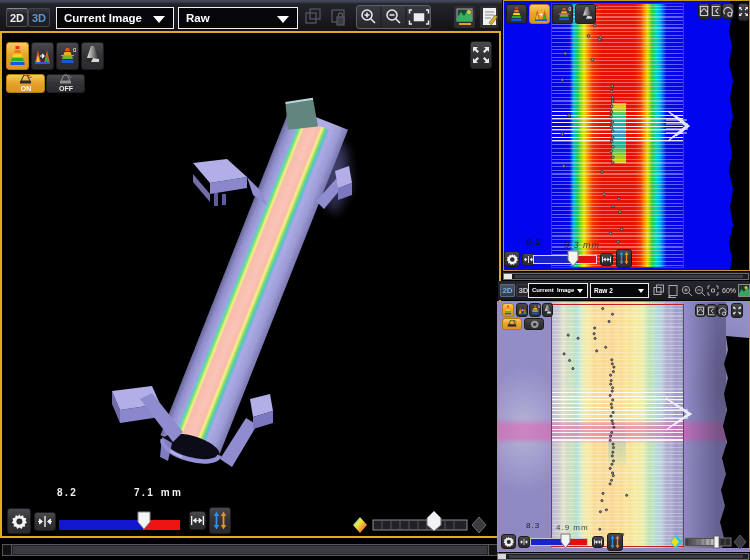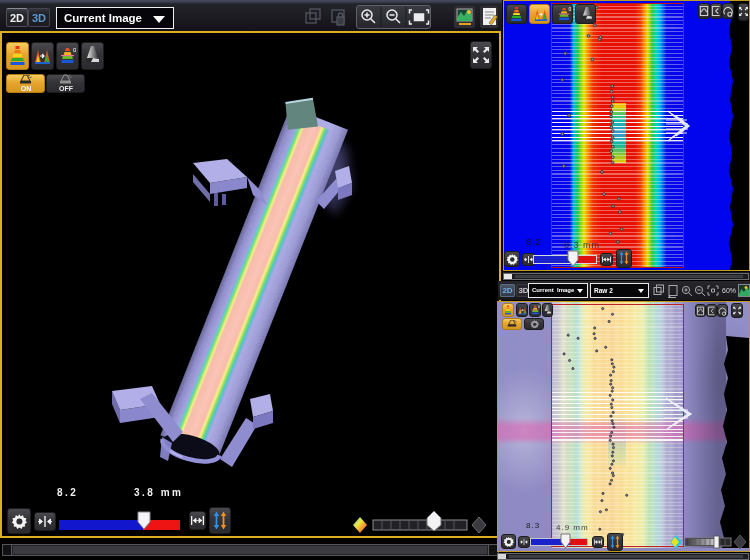--- a/index.html
+++ b/index.html
@@ -129,20 +129,21 @@
         <path d="M2 10 a4.5 4.5 0 1 1 7 0" fill="none" stroke="#d0d0d4" stroke-width="1.2"></path>
         <circle cx="7.5" cy="10" r="2.2" fill="none" stroke="#d0d0d4" stroke-width="1.2"></circle>
       </symbol>
     </defs>
   </svg>
 
   <div class="abs" id="topbar">
     <div class="tb-btn" style="left:6px; background:linear-gradient(#3e3e46,#26262c 30%,#1e1e24); color:#f0f0f0; border:1px solid #4e4e58; border-top-color:#8a8a94;">2D</div>
     <div class="tb-btn" style="left:28px; background:linear-gradient(#34343c,#222228 30%,#1c1c22); color:#5b9bd5; border:1px solid #44444c;">3D</div>
     <div class="dd" style="left:56px; width:118px;">Current Image<span class="arr"></span></div>
+    <div class="dd" style="left:178px; width:120px;">Raw<span class="arr"></span></div>
     <svg class="abs" style="left:303px; top:7px;" width="52" height="22" viewBox="0 0 52 22">
       <g stroke="#55555e" stroke-width="1.3" fill="none">
         <rect x="3" y="6" width="10" height="10"></rect>
           <rect x="7" y="2" width="10" height="10"></rect>
         <rect x="29" y="3" width="12" height="12"></rect>
         <rect x="34" y="10" width="7" height="8" fill="#3a3a42"></rect>
           <path d="M35.5 10 v-2 a2 2 0 0 1 4 0 v2"></path>
       </g>
     </svg>
     <div class="abs" style="left:356px; top:5px; width:75px; height:24px; border:1px solid #5f5f68; border-radius:3px; background:linear-gradient(#3a3a42,#26262c);"></div>
@@ -270,21 +271,21 @@
       <text x="20" y="17" font-size="7" font-weight="bold" fill="#fff" text-anchor="middle" font-family="Liberation Sans">ON</text>
       <text x="60" y="17" font-size="7" font-weight="bold" fill="#e8e8e8" text-anchor="middle" font-family="Liberation Sans">OFF</text>
     </svg>
 
     <div class="mini dark" style="left:468px; top:8px; width:22px; height:28px;"></div>
     <svg class="abs" style="left:471px; top:14px;" width="16" height="16" viewBox="0 0 16 16">
         <use href="#i-expand"></use>
       </svg>
 
     <div class="abs" style="left:55px; top:454px; color:#f0f0f0; font-size:10px; font-weight:bold; letter-spacing:2.5px;">8.2</div>
-    <div class="abs" style="left:132px; top:454px; color:#f0f0f0; font-size:10px; font-weight:bold; letter-spacing:2.5px;">3.8 mm</div>
+    <div class="abs" style="left:132px; top:454px; color:#f0f0f0; font-size:10px; font-weight:bold; letter-spacing:2.5px;">7.1 mm</div>
     <div class="mini dark" style="left:5px; top:475px; width:24px; height:26px;"></div>
     <svg class="abs" style="left:9px; top:480px;" width="16" height="16" viewBox="0 0 16 16">
         <use href="#i-gear"></use>
       </svg>
     <div class="mini dark" style="left:32px; top:479px; width:22px; height:19px;"></div>
     <svg class="abs" style="left:36px; top:483px;" width="14" height="11" viewBox="0 0 14 11">
         <use href="#i-squeeze"></use>
       </svg>
     <div class="abs" style="left:57px; top:487px; width:84px; height:10px; background:#1216cc;"></div>
     <div class="abs" style="left:141px; top:487px; width:37px; height:10px; background:#ee1414;"></div>
@@ -422,21 +423,21 @@
     <div class="mini dark" style="left:218px; top:2px; width:12px; height:16px;"></div>
     <div class="mini dark" style="left:234px; top:2px; width:11px; height:18px;"></div>
     <svg class="abs" style="left:194px; top:2px;" width="51" height="18" viewBox="0 0 51 18">
       <use href="#i-prof" x="1" y="2" width="10" height="12"></use>
       <use href="#i-corner" x="13" y="2" width="10" height="12"></use>
       <use href="#i-rot" x="25" y="2" width="10" height="12"></use>
       <use href="#i-expand" x="41" y="4" width="9" height="9"></use>
     </svg>
 
     <div class="abs" style="left:22px; top:236px; color:#101010; font-size:9px; letter-spacing:1px;">8.2</div>
-    <div class="abs" style="left:60px; top:239px; color:rgba(30,30,30,0.8); font-size:9px; letter-spacing:1px; filter:blur(0.5px);">8.3 mm</div>
+    <div class="abs" style="left:60px; top:239px; color:rgba(30,30,30,0.8); font-size:9px; letter-spacing:1px; filter:blur(0.5px);font-style:italic;">8.3 mm</div>
     <div class="mini dark" style="left:0px; top:250px; width:16px; height:16px;"></div>
     <svg class="abs" style="left:2px; top:252px;" width="12" height="12" viewBox="0 0 16 16">
         <use href="#i-gear"></use>
       </svg>
     <div class="mini dark" style="left:18px; top:252px; width:13px; height:13px;"></div>
     <svg class="abs" style="left:20px; top:255px;" width="9" height="7" viewBox="0 0 14 11">
         <use href="#i-squeeze"></use>
       </svg>
     <div class="abs" style="left:29px; top:254px; width:64px; height:9px; background:#1a22cc; border:1px solid #d8d8dc;"></div>
     <div class="abs" style="left:74px; top:255px; width:18px; height:7px; background:#e01010;"></div>

